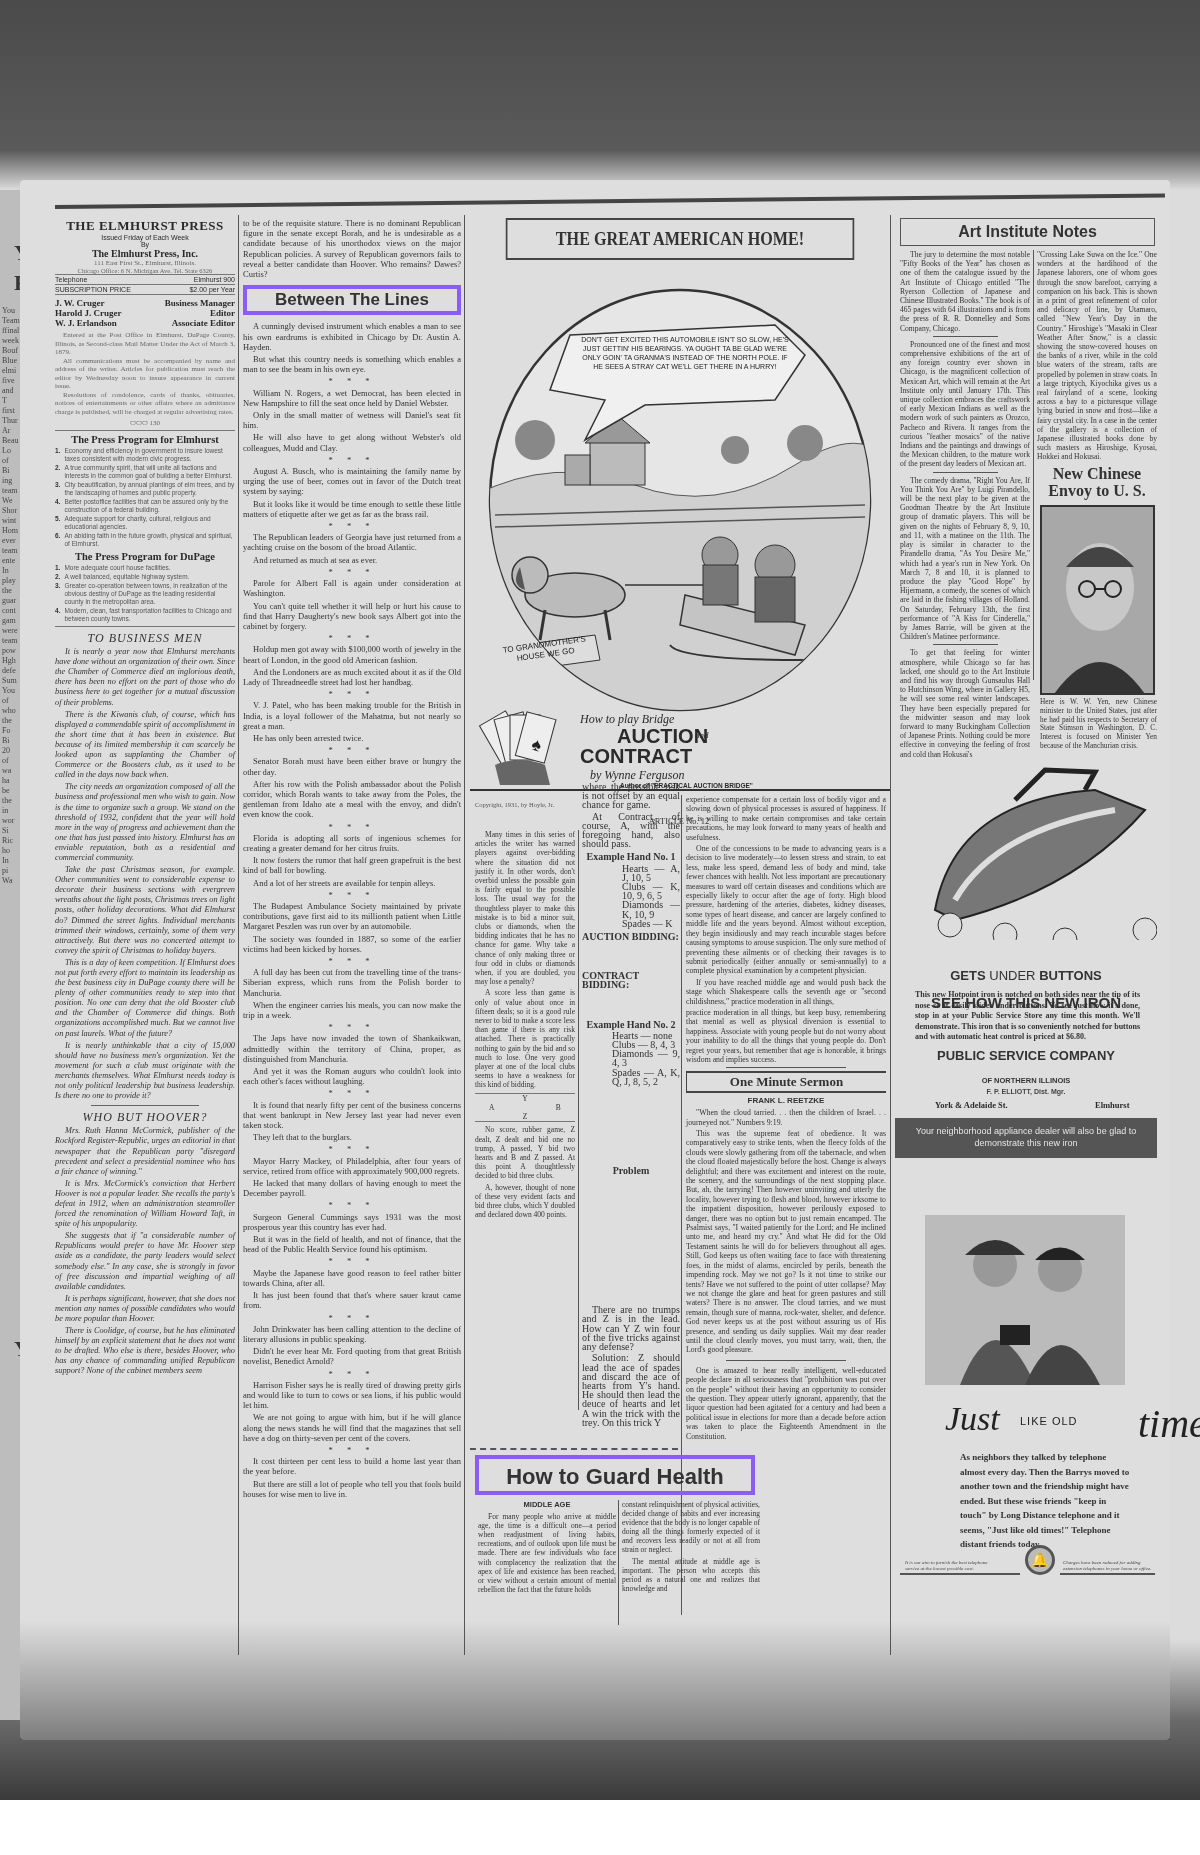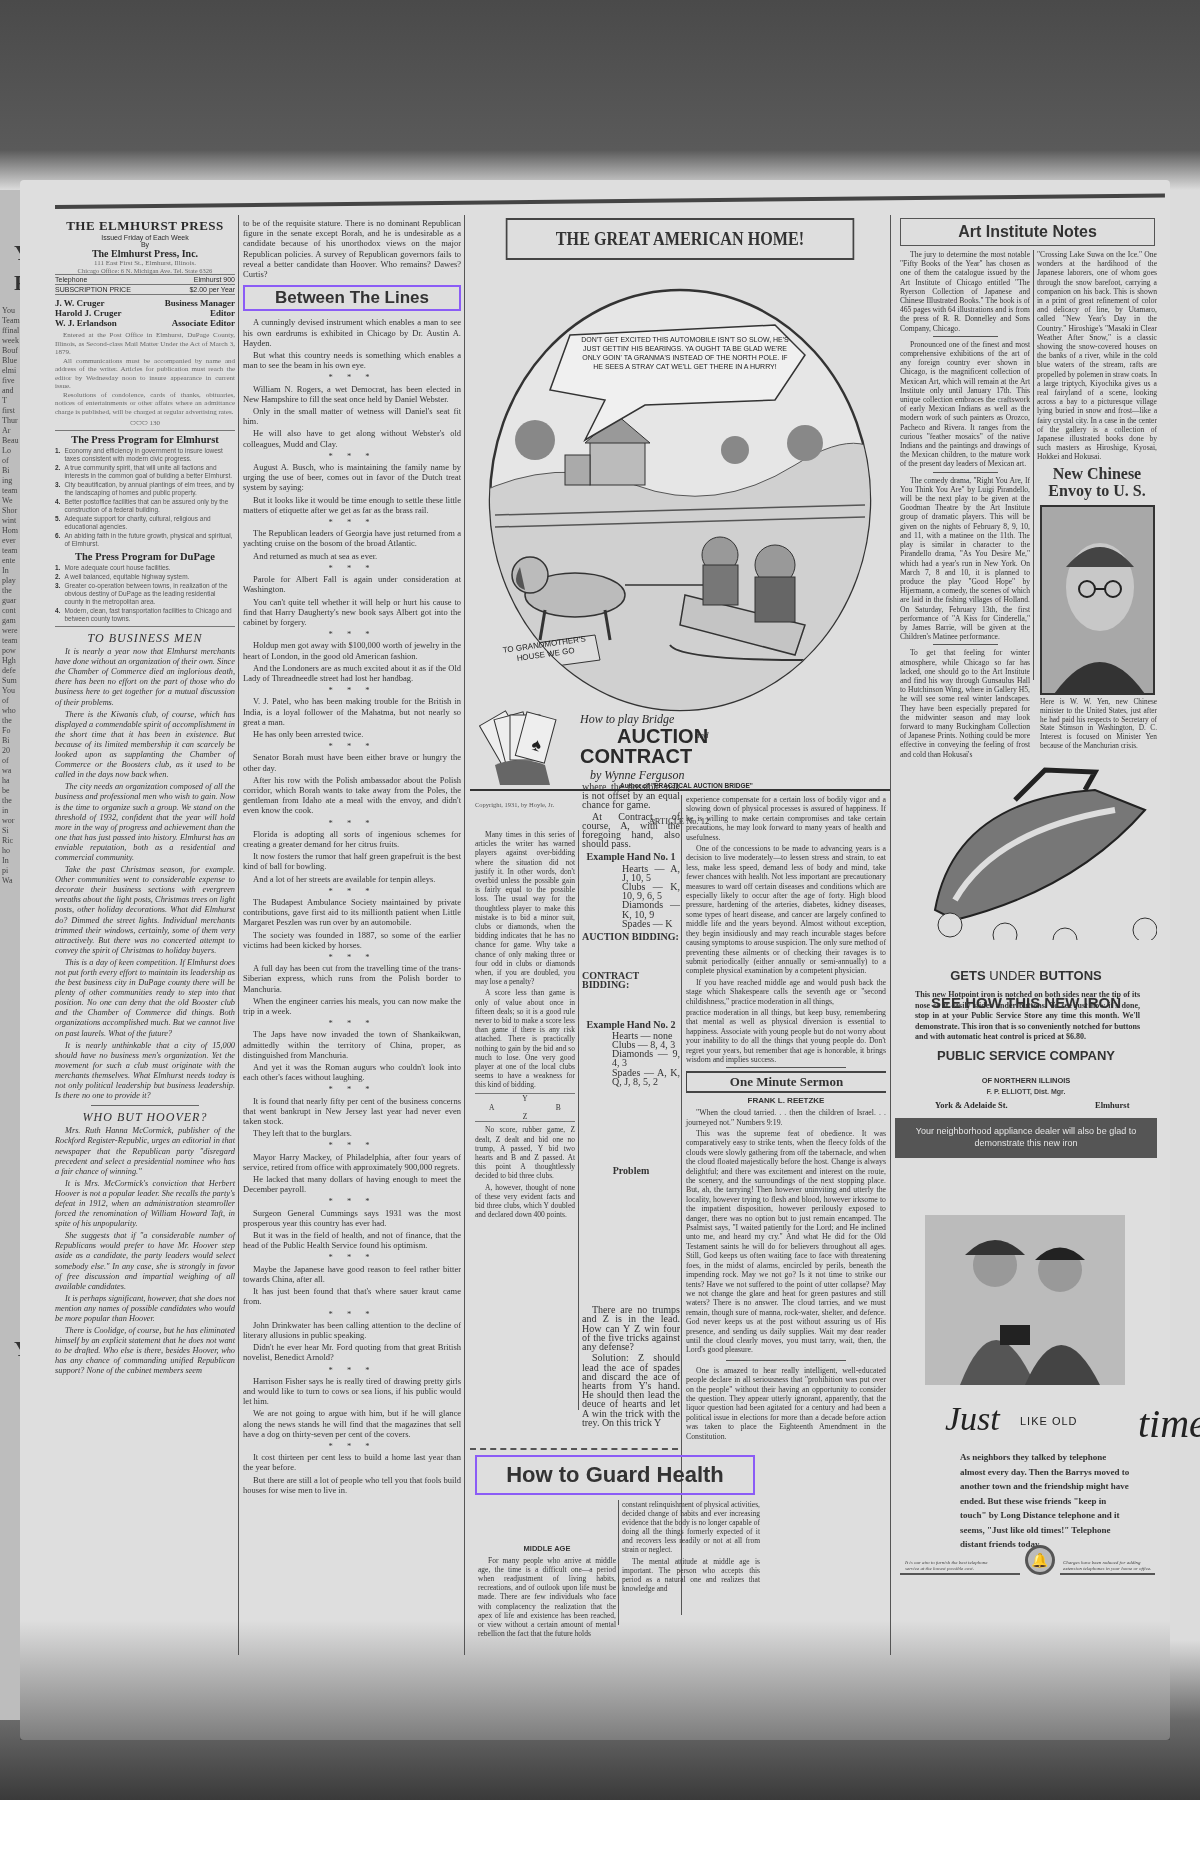--- a/index.html
+++ b/index.html
@@ -53,21 +53,21 @@
   .mast .emblem { text-align: center; font-size: 7px; color: #666; margin: 3px 0; }
 
   .program h4 { font-size: 10.5px; text-align: center; font-weight: bold; margin: 3px 0 2px; }
   .program ol { list-style: none; font-family: "Liberation Sans", sans-serif; font-size: 6.5px; line-height: 8px; color: #555; }
   .program li { display: flex; gap: 4px; margin-bottom: 1px; }
   .program li b { color: #333; }
 
   .ed-head { font-size: 12px; text-align: center; font-weight: normal; letter-spacing: 1px; margin: 6px 0 4px; color: #333; }
 
   .box-head {
-    border: 2px solid #8b5cf6; text-align: center;
+    border: 4px solid #8b5cf6; text-align: center;
     font-family: "Liberation Sans", sans-serif; font-weight: bold; color: #333;
   }
 
   
   .cartoon-title {
     position: absolute; left: 475px; top: 218px; width: 410px; height: 42px;
     border: 2px solid #444; display: flex; align-items: center; justify-content: center;
     font-family: "Liberation Serif", serif; font-weight: bold; font-size: 19px;
     transform: scaleX(0.85); color: #333;
   }
@@ -454,21 +454,21 @@
   <div style="text-align:center; font-family:'Liberation Sans', sans-serif; font-weight:bold; font-size:8px; margin:3px 0;">FRANK L. REETZKE</div>
   <p>"When the cloud tarried. . . then the children of Israel. . . journeyed not." Numbers 9:19.</p>
   <p>This was the supreme feat of obedience. It was comparatively easy to strike tents, when the fleecy folds of the clouds were slowly gathering from off the tabernacle, and when the cloud floated majestically before the host. Change is always delightful; and there was excitement and interest on the route, the scenery, and the surroundings of the next stopping place. But, ah, the tarrying! Then however uninviting and utterly the locality, however trying to flesh and blood, however irksome to the impatient disposition, however perilously exposed to danger, there was no option but to just remain encamped. The Psalmist says, "I waited patiently for the Lord; and He inclined unto me, and heard my cry." And what He did for the Old Testament saints he will do for believers throughout all ages. Still, God keeps us often waiting face to face with threatening foes, in the midst of alarms, encircled by perils, beneath the impending rock. May we not go? Is it not time to strike our tents? Have we not suffered to the point of utter collapse? May we not change the glare and heat for green pastures and still waters? There is no answer. The cloud tarries, and we must remain, though sure of manna, rock-water, shelter, and defence. God never keeps us at the post without assuring us of His presence, and sending us daily supplies. Wait my dear reader until the cloud clearly moves, you must tarry, wait, then, the Lord's good pleasure.</p>
   <div style="border-top:1px solid #555; width:60%; margin:5px auto;"></div>
   <p>One is amazed to hear really intelligent, well-educated people declare in all seriousness that "prohibition was put over on the people" without their having an opportunity to consider the question. They appear utterly ignorant, apparently, that the liquor question had been agitated for a century and had been a political issue in elections for more than a decade before action was taken to place the Eighteenth Amendment in the Constitution.</p>
 </div>
 
 <div style="position:absolute; left:470px; top:1448px; width:208px; height:3px; border-top:2px dashed #555;"></div>
 <div class="box-head" style="position:absolute; left:475px; top:1455px; width:280px; height:40px; font-size:22px; line-height:36px;">How to Guard Health</div>
 <div class="col" style="left:478px; top:1500px; width:138px; font-size:7.5px; line-height:9.1px;">
-  <div style="text-align:center; font-family:'Liberation Sans', sans-serif; font-weight:bold; font-size:7.5px; margin-bottom:3px;margin-top:44px;">MIDDLE AGE</div>
+  <div style="text-align:center; font-family:'Liberation Sans', sans-serif; font-weight:bold; font-size:7.5px; margin-bottom:3px;">MIDDLE AGE</div>
   <p>For many people who arrive at middle age, the time is a difficult one—a period when readjustment of living habits, recreations, and of outlook upon life must be made. There are few individuals who face with complacency the realization that the apex of life and existence has been reached, or view without a certain amount of mental rebellion the fact that the future holds</p>
 </div>
 <div class="vrule" style="left:618px; top:1500px; height:125px;"></div>
 <div class="col" style="left:622px; top:1500px; width:138px; font-size:7.5px; line-height:9.1px;">
   <p style="text-indent:0;">constant relinquishment of physical activities, decided change of habits and ever increasing evidence that the body is no longer capable of doing all the things formerly expected of it and recovers less readily or not at all from strain or neglect.</p>
   <p>The mental attitude at middle age is important. The person who accepts this period as a natural one and realizes that knowledge and</p>
 </div>
 
 <div class="sidebar-title">Art Institute Notes</div>
 <div class="col" style="left:900px; top:250px; width:130px; font-size:7.6px; line-height:9.2px;">

